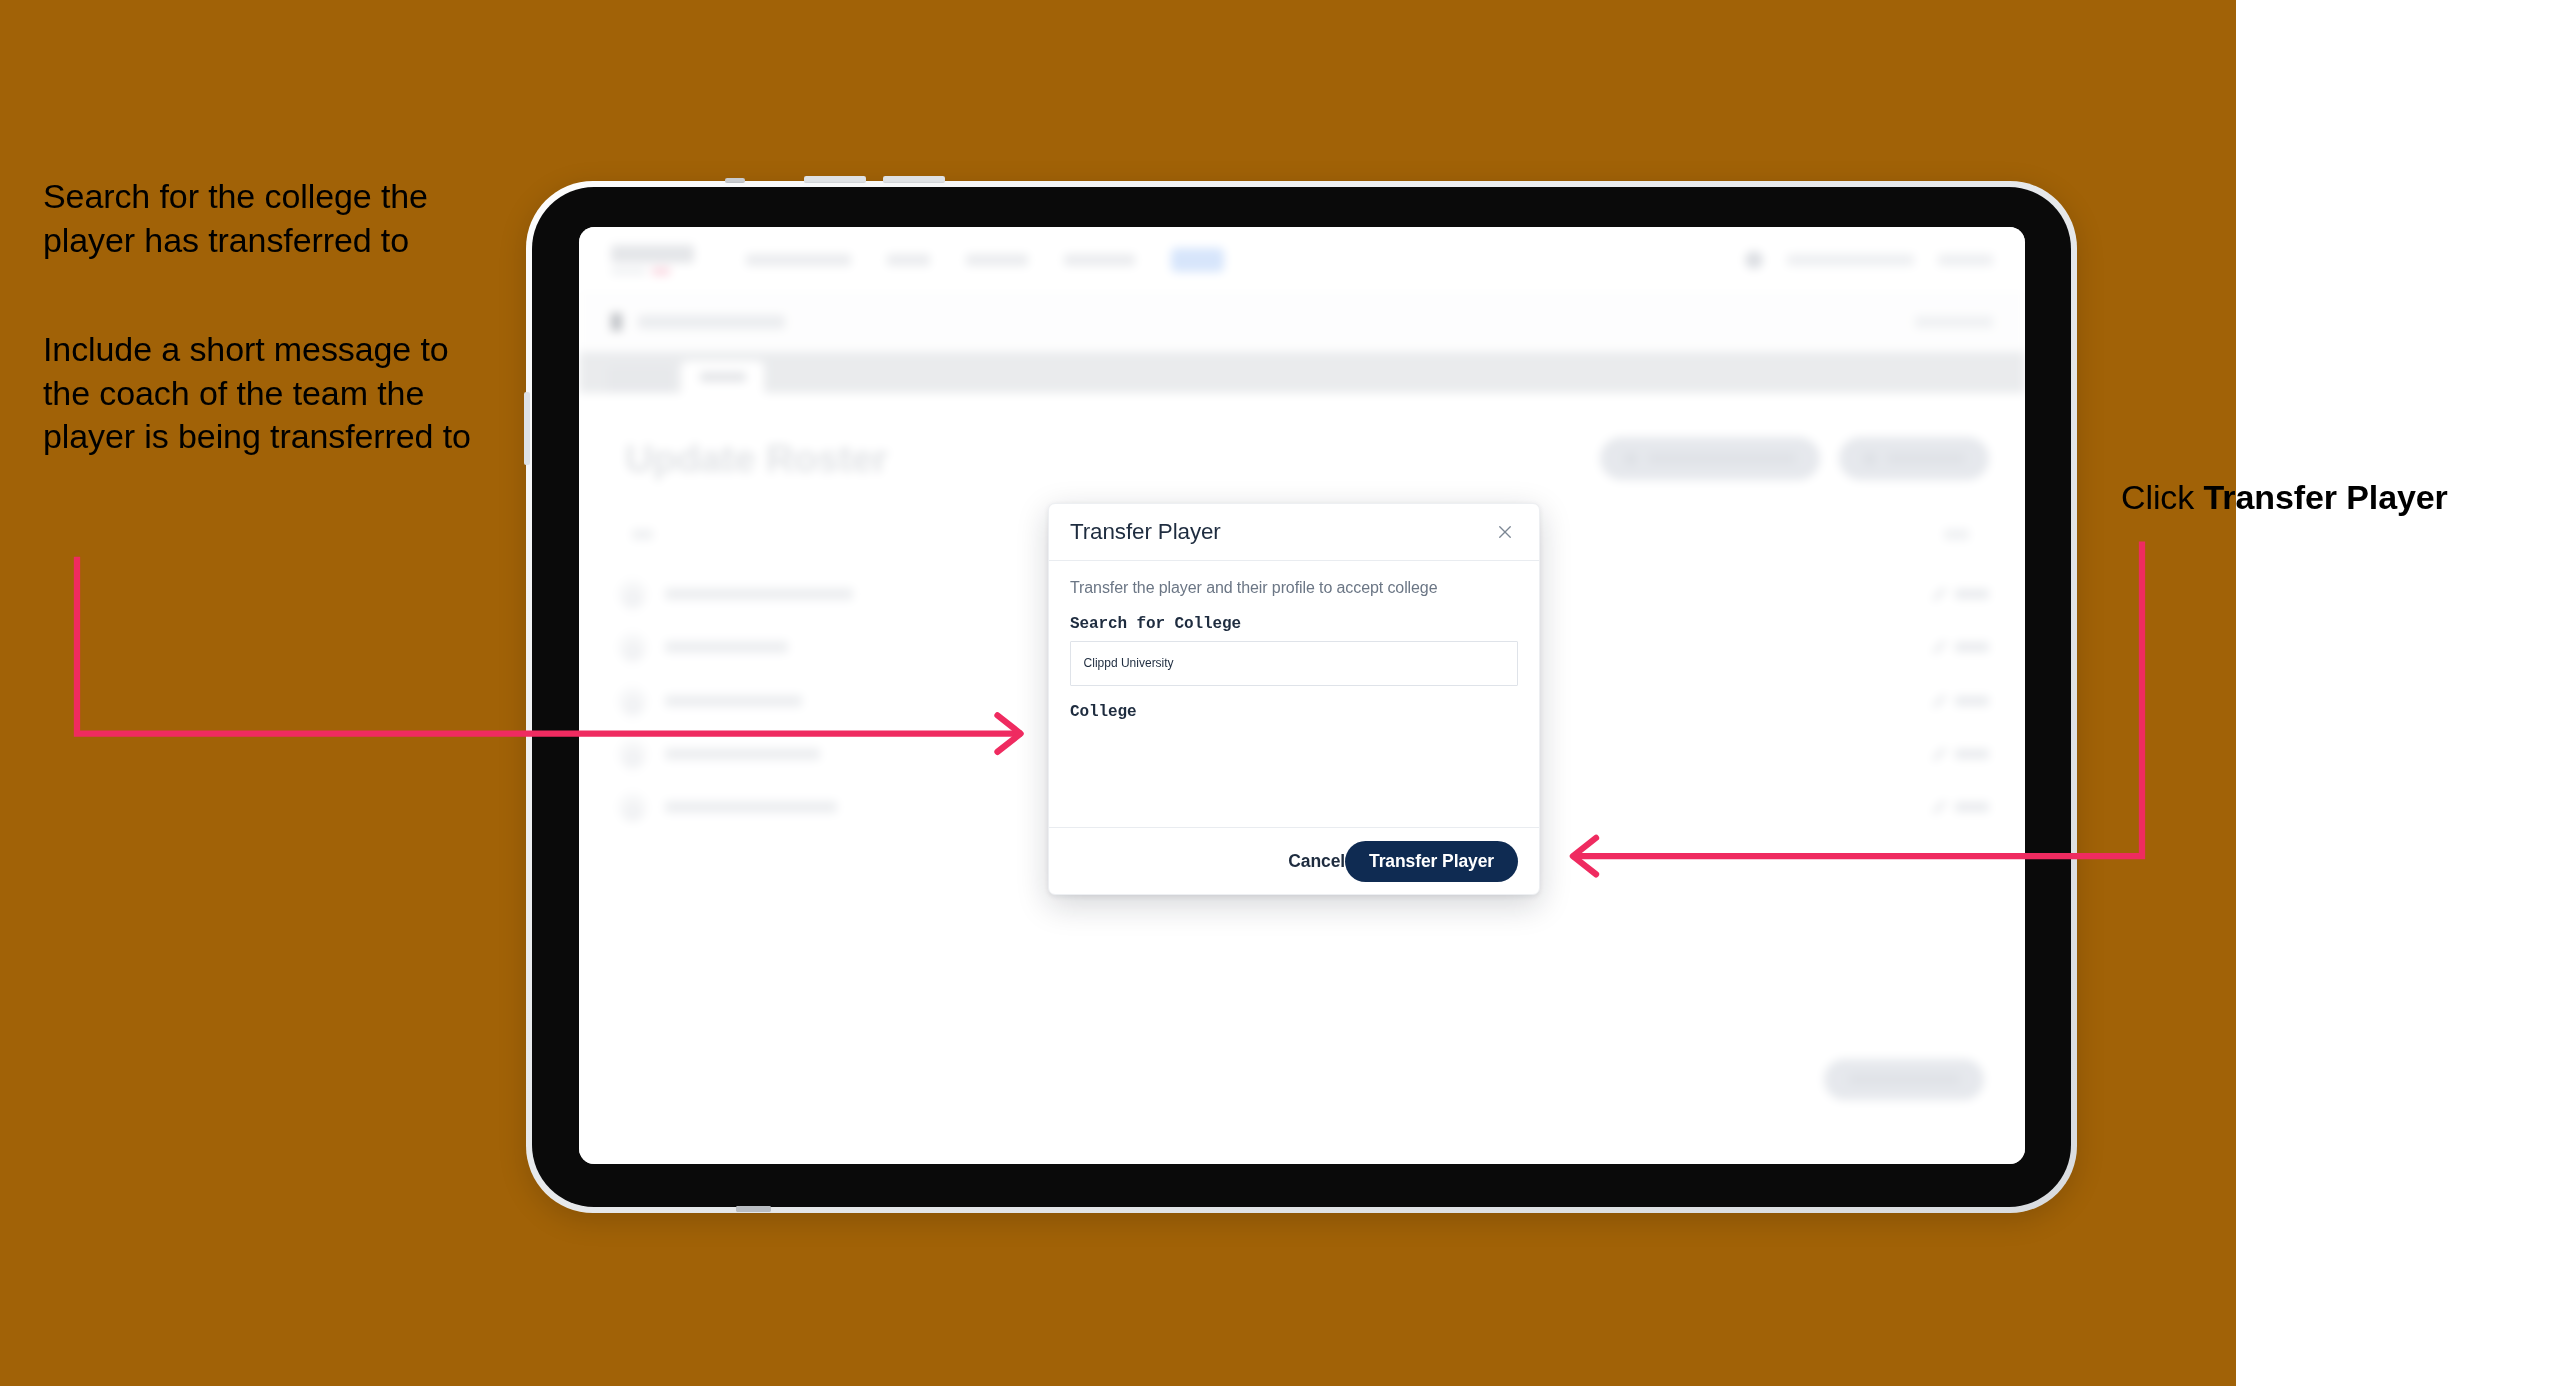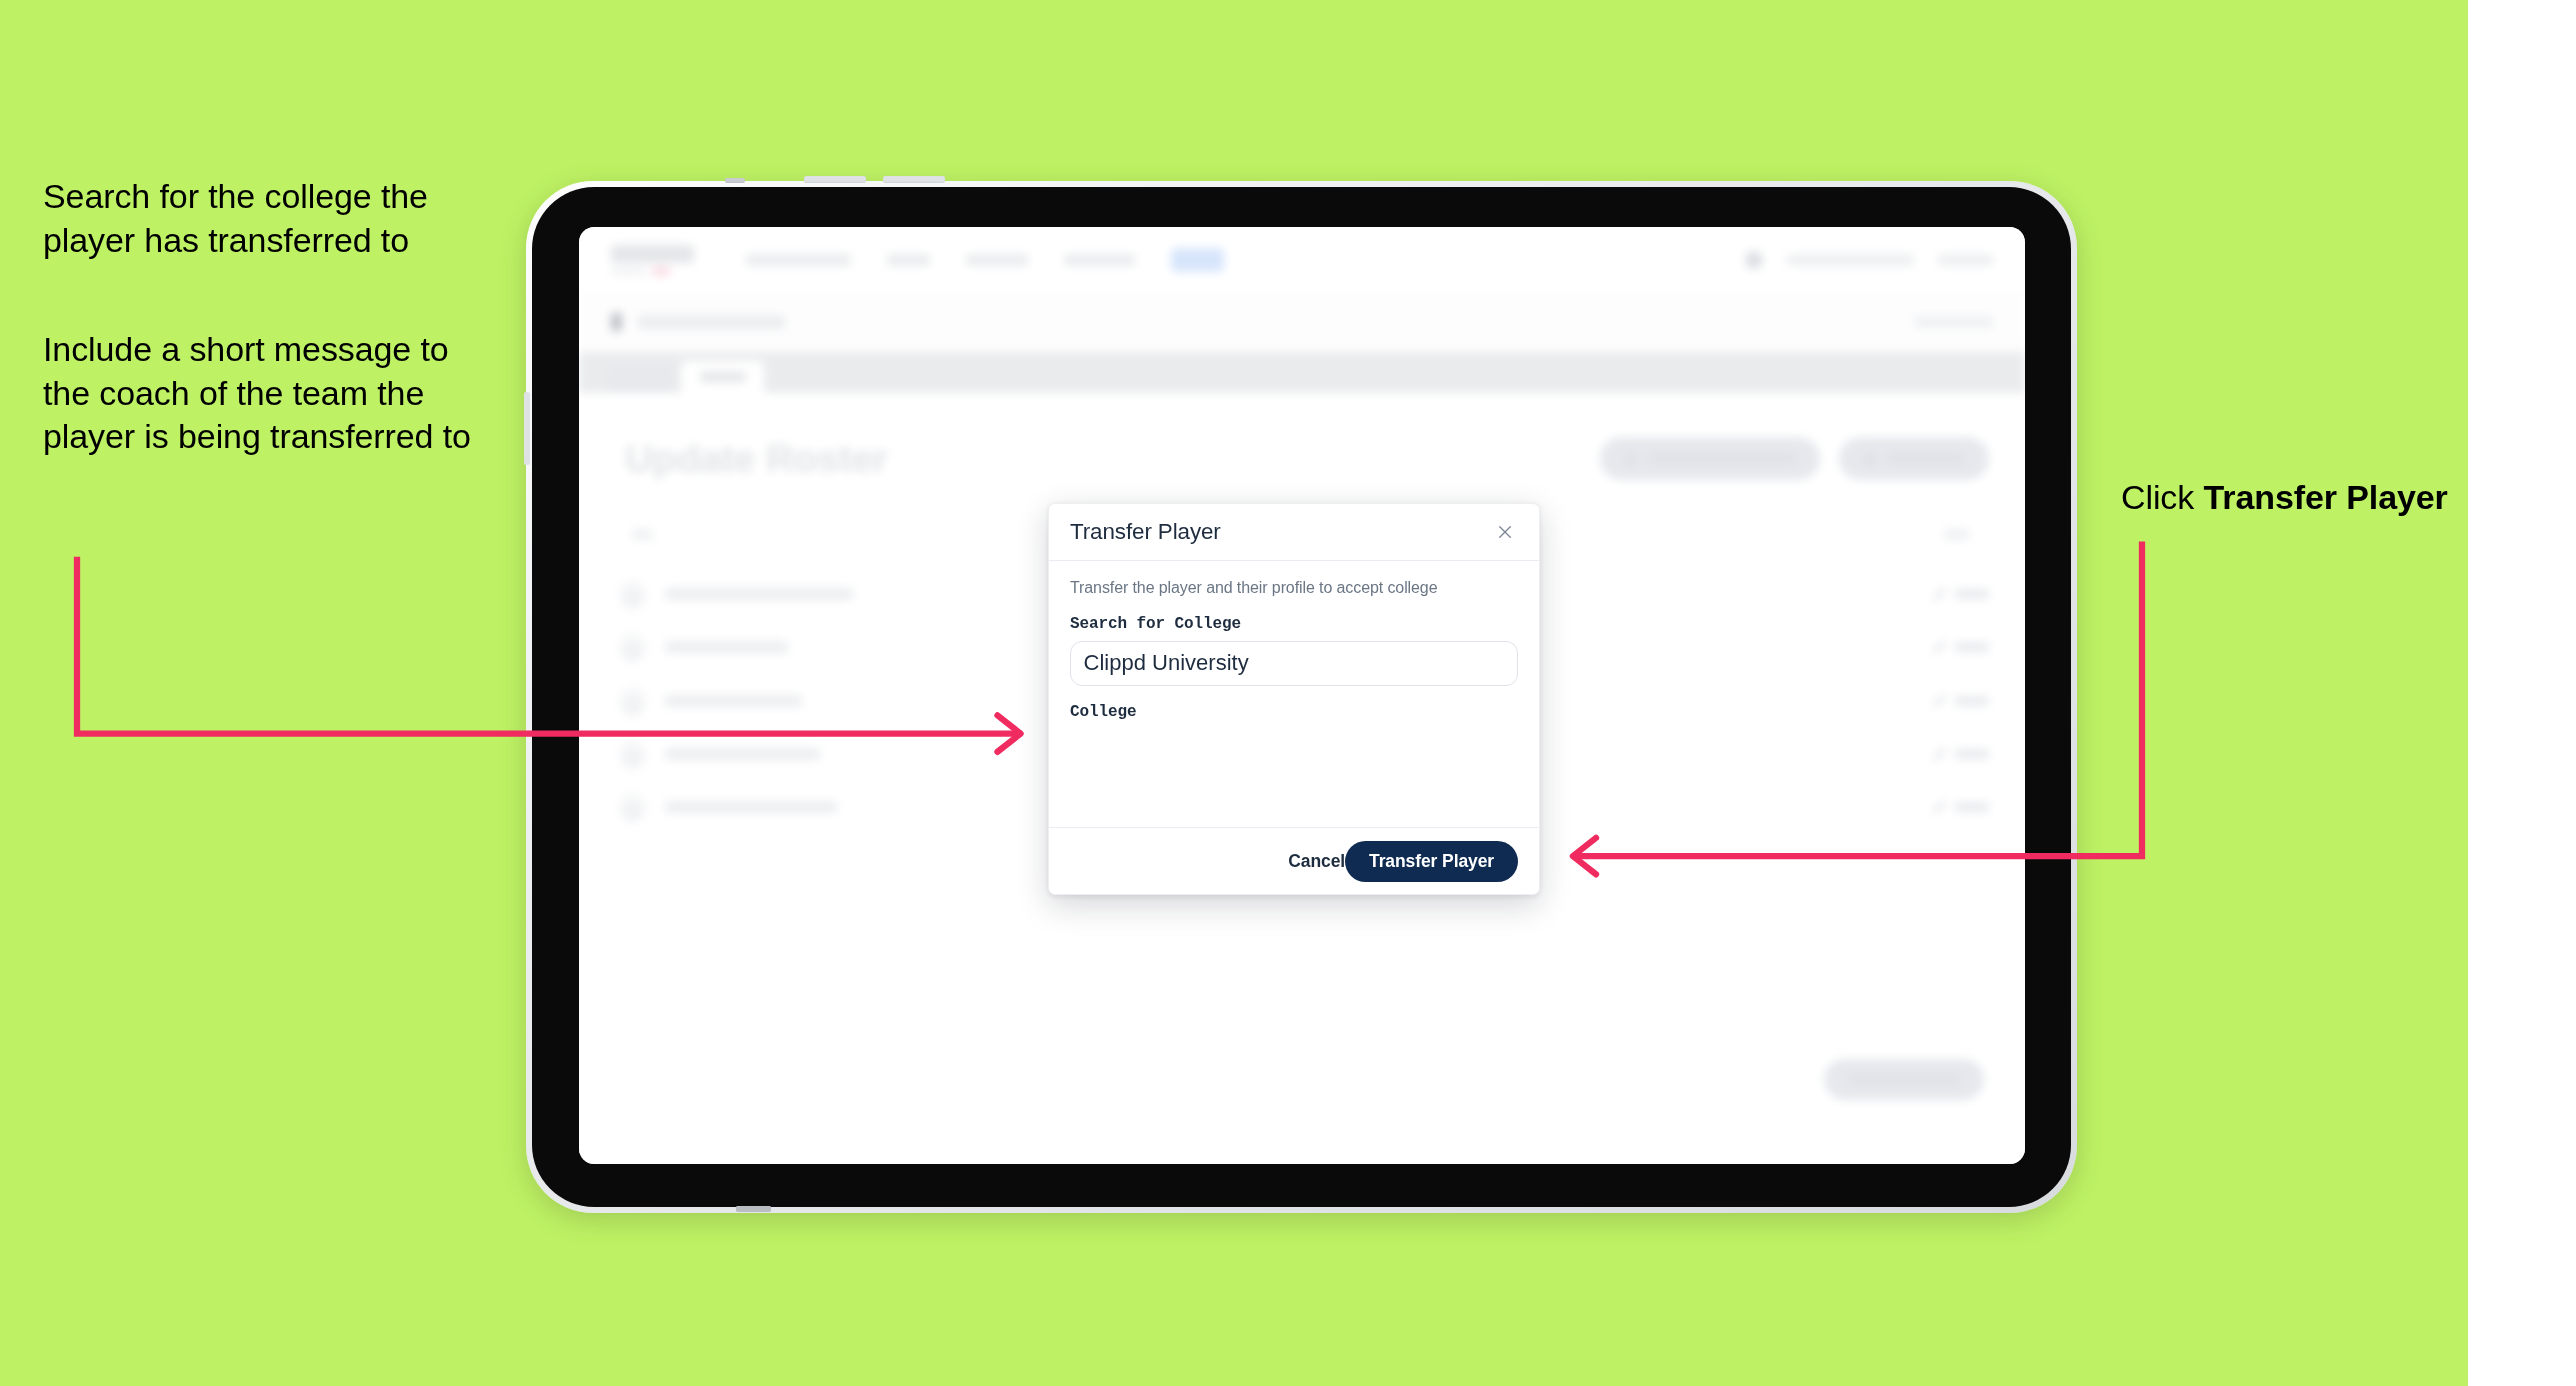--- a/index.html
+++ b/index.html
@@ -2,21 +2,21 @@
 <html style="font-size:11.2px"><head>
 <meta charset="utf-8">
 <style>
   * { box-sizing: border-box; margin: 0; padding: 0; }
   html, body {
     width: 2576px; height: 1386px;
     background: #ffffff;
     font-family: "Liberation Sans", sans-serif;
     overflow: hidden;
   }
-  .stage { position: relative; width: 2468px; height: 1386px; background:#bef264; }
+  .stage { position: relative; width: 2236px; height: 1386px; background:#a16207; }
 
   
   .annot {
     position: absolute;
     color: #000;
     font-size: 34px;
     line-height: 1.28;
     font-weight: 400;
     letter-spacing: -0.1px;
   }
@@ -176,23 +176,23 @@
   .modal-title { font-size: 22.4px; color:#1e2c3f; font-weight:400; letter-spacing:-0.1px; }
   .close-btn {
     width:28px; height:28px; display:flex; align-items:center; justify-content:center;
     cursor:pointer;
   }
   .modal-body { flex:1; padding: 18px 21px 7px 21px; }
   .modal-desc { font-size: 16px; color:#6b7685; margin-bottom: 18px; letter-spacing:-0.1px; }
   .field-label { font-size: 16px; color:#1e2c3f; font-weight:600; margin-bottom: 7.7px; letter-spacing:-0.1px;font-family:Liberation Mono, monospace; }
   .text-input {
     width: 100%; height: 45px;
-    border: 0.7px solid #dfe3e9; border-radius: 12px;
+    border: 0.7px solid #dfe3e9; border-radius: 1px;
     background:#fff; padding: 0 12.6px;
-    font-size: 22px; color:#1e2c3f;
+    font-size: 12px; color:#1e2c3f;
     display:flex; align-items:center;
     font-family: "Liberation Sans", sans-serif;
   }
   .spacer-20 { height: 17px; }
   .textarea {
     width: 100%; height: 120px;
     border: 0.7px solid #dfe3e9; border-radius: 5.6px;
     background:#fff; padding: 9.8px 12.6px;
     font-size: 16px; color:#1e2c3f; line-height: 1.5;
     white-space: pre-wrap;

